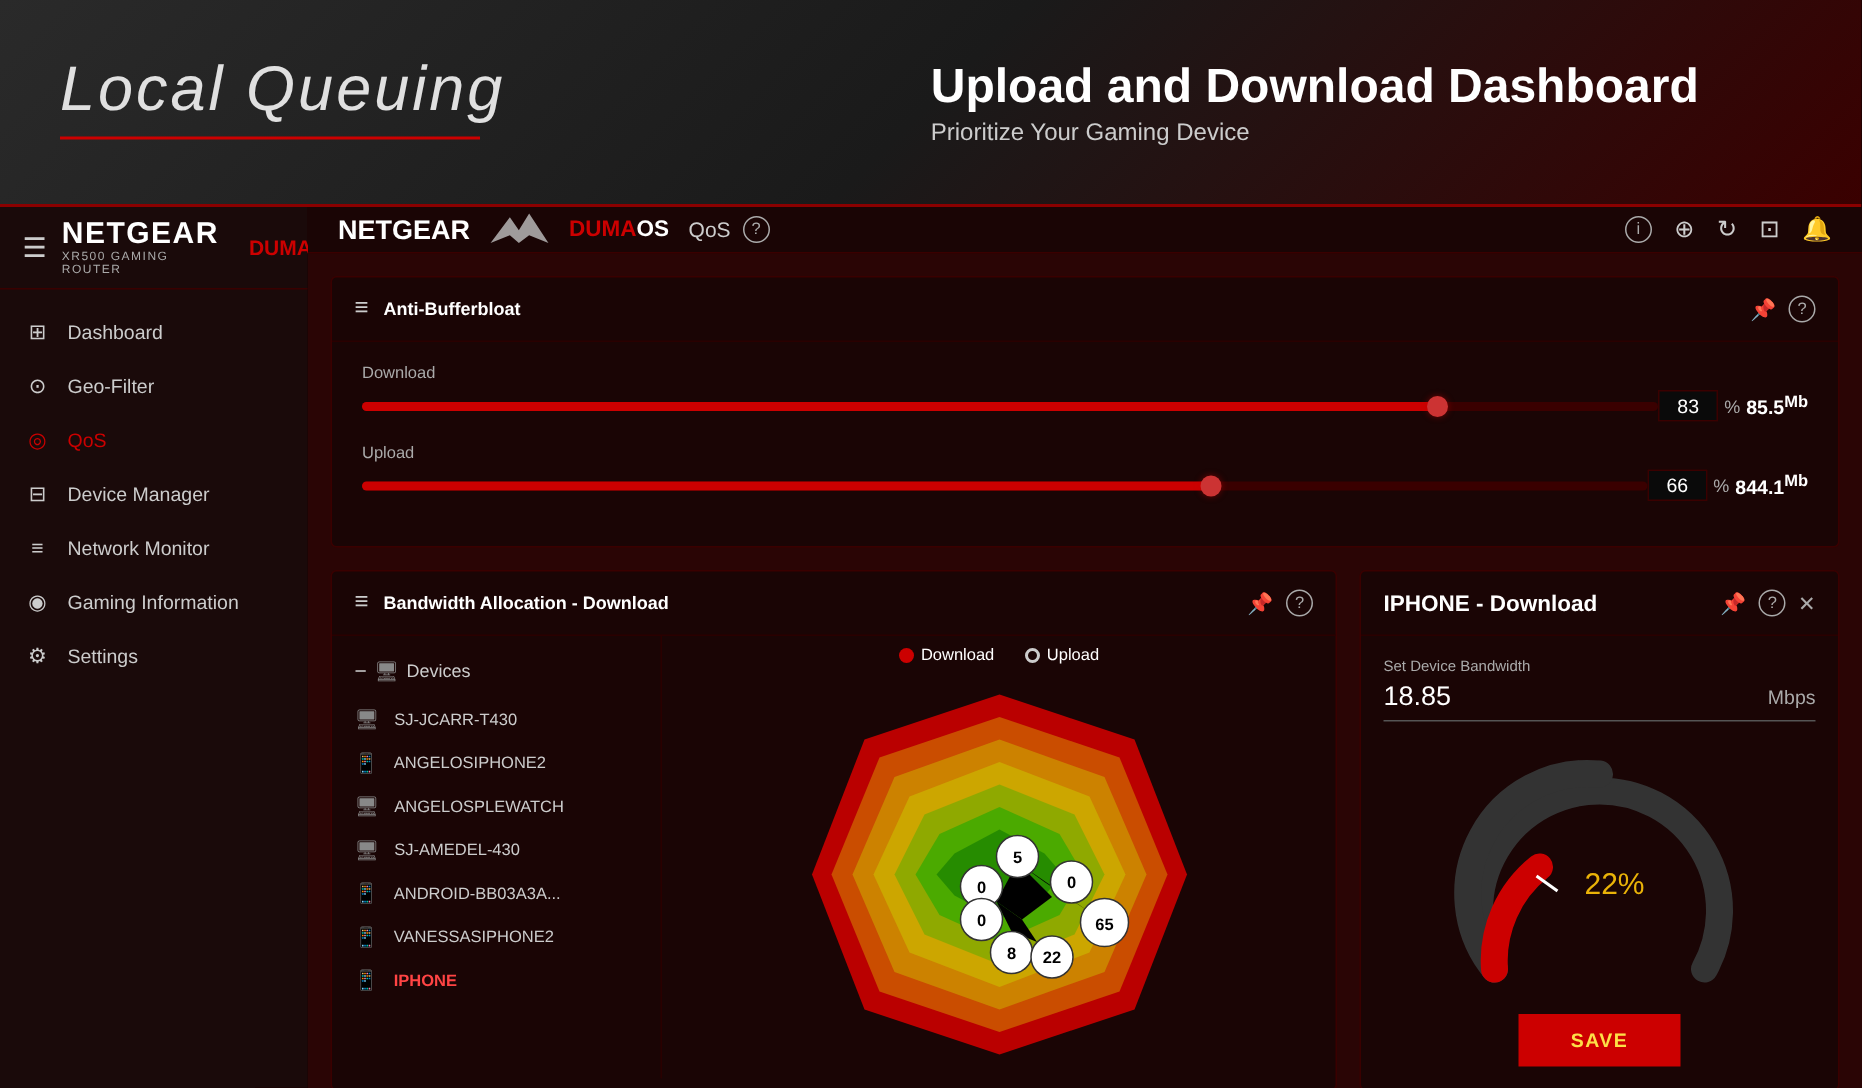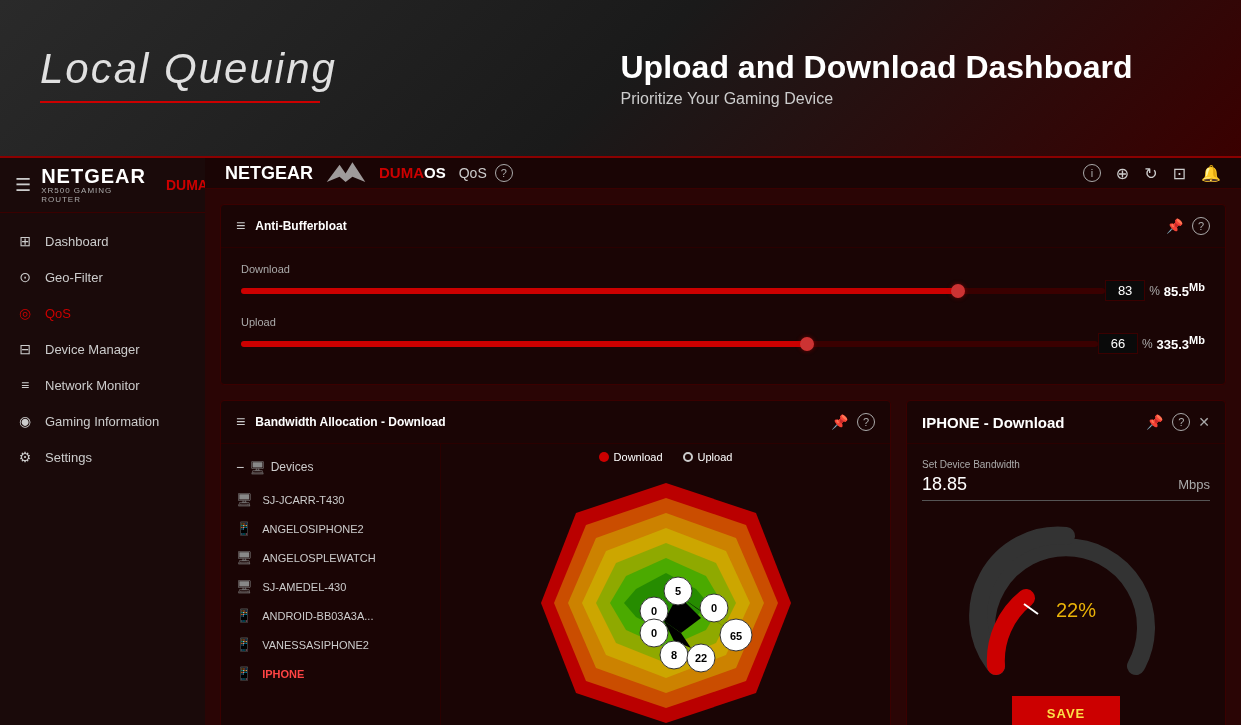--- a/index.html
+++ b/index.html
@@ -1,21 +1,21 @@
 <!DOCTYPE html>
 <html><head>
   <meta charset="utf-8">
   <style>
     * { box-sizing: border-box; margin: 0; padding: 0; }
     body { font-family: 'Arial', sans-serif; background: #1a0000; color: #fff; width: 1241px; height: 725px; overflow: hidden; }
 
     
     .top-banner {
       background: linear-gradient(135deg, #2a2a2a 0%, #1a1a1a 50%, #3a0000 100%);
-      height: 158px;
+      height: 138px;
       display: flex;
       align-items: center;
       padding: 0 40px;
       border-bottom: 2px solid #8b0000;
     }
     .banner-left { flex: 1; }
     .banner-title { font-size: 42px; font-weight: 300; color: #e0e0e0; letter-spacing: 2px; font-style: italic; }
     .banner-divider { width: 280px; height: 2px; background: #cc0000; margin: 8px 0; }
     .banner-right { flex: 1; }
     .banner-subtitle { font-size: 32px; font-weight: bold; color: #fff; }
@@ -378,21 +378,21 @@
           <div class="slider-row">
             <div class="slider-label">Upload</div>
             <div class="slider-container">
               <div class="slider-track">
                 <div class="slider-fill" style="width:66%"></div>
                 <div class="slider-thumb" style="left:66%"></div>
               </div>
               <div class="slider-value-box">
                 <input class="slider-num" type="text" value="66" style="">
                 <span class="slider-pct">%</span>
-                <span class="slider-speed"><span>335.3</span><sup>Mb</sup></span>
+                <span class="slider-speed"><span>844.1</span><sup>Mb</sup></span>
               </div>
             </div>
           </div>
         </div>
       </div>
 
       <div class="bottom-panels">
 
         <div class="panel bandwidth-panel">
           <div class="bandwidth-header panel-header">

